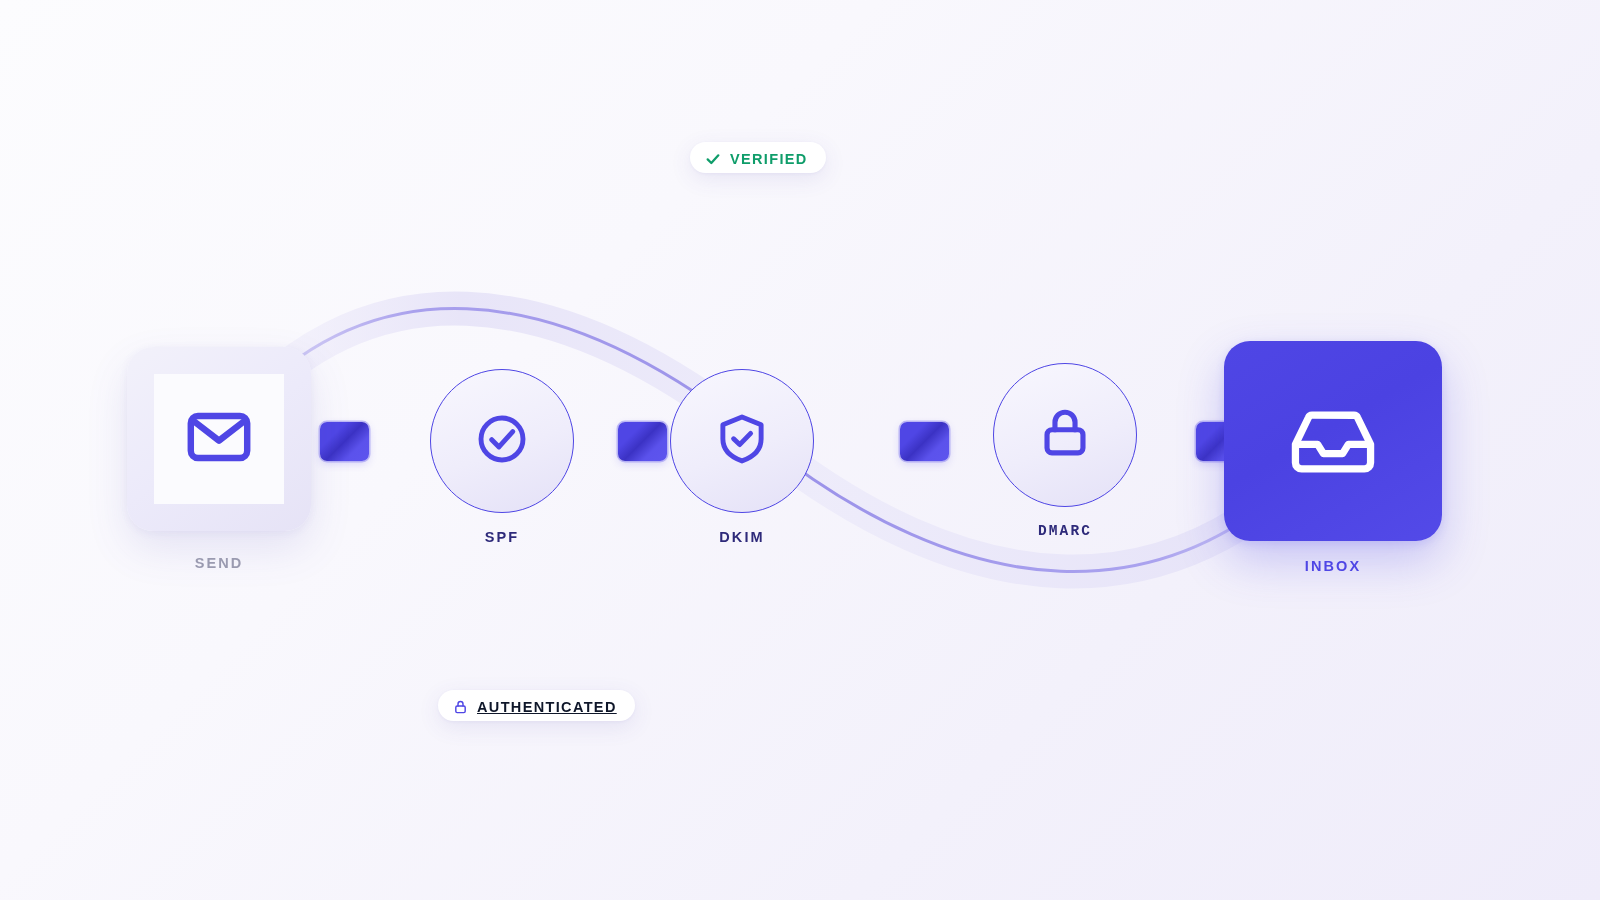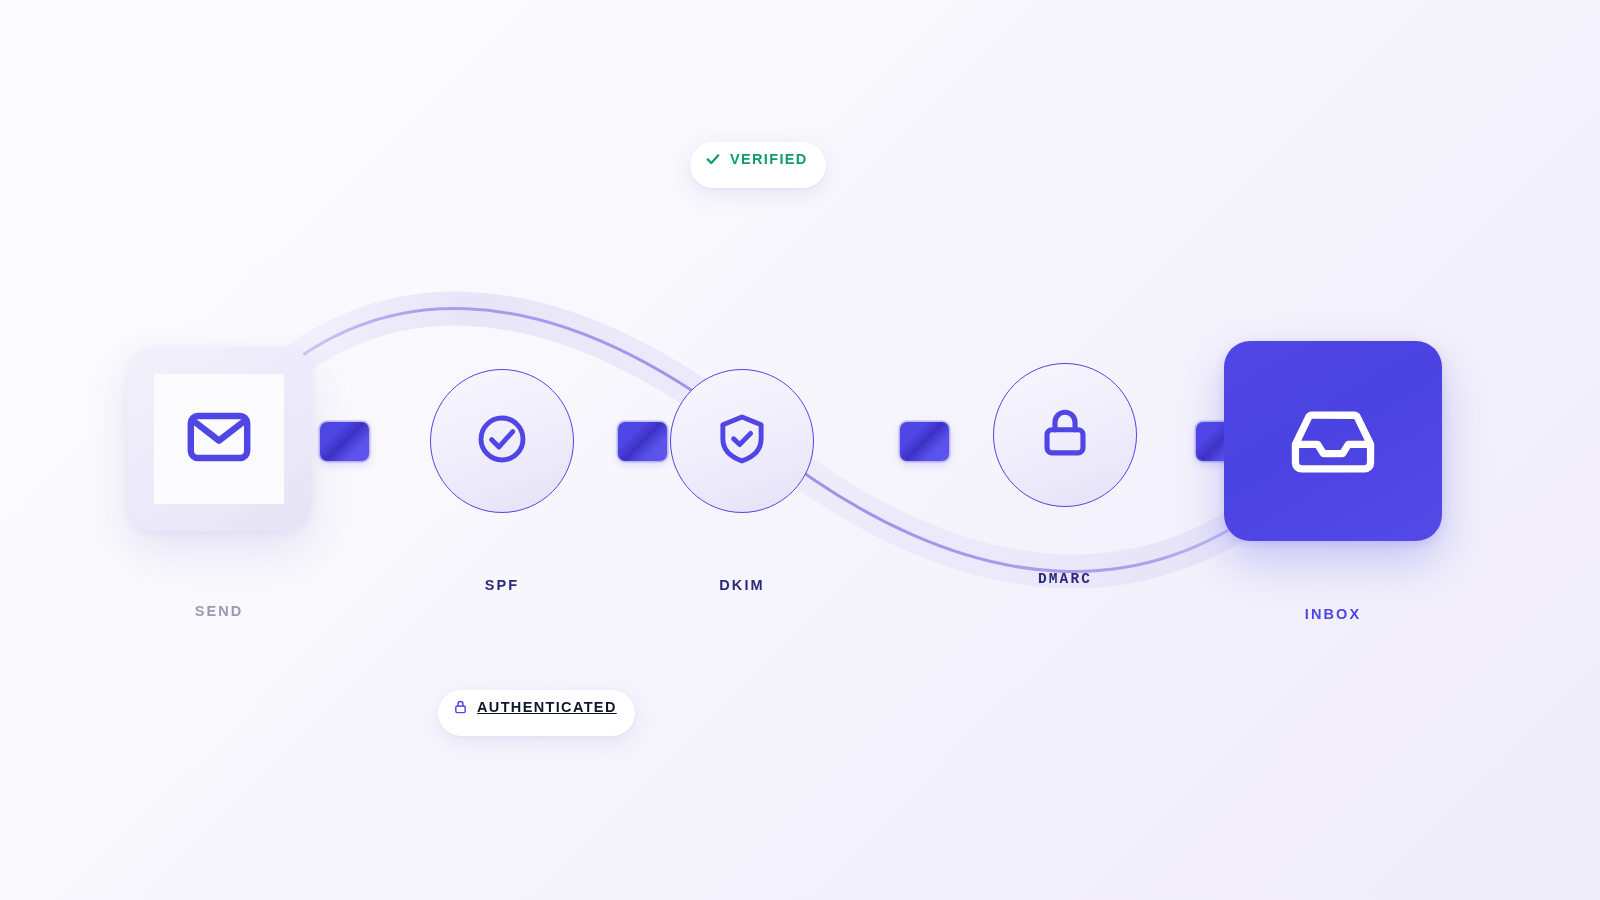--- a/index.html
+++ b/index.html
@@ -30,21 +30,21 @@
     height: 900px;
     pointer-events: none;
   }
 
   
   .badge {
     position: absolute;
     display: flex;
     align-items: center;
     gap: 9px;
-    padding: 9px 18px 21px 15px;
+    padding: 9px 18px 6px 15px;
     border-radius: 999px;
     background: #ffffff;
     box-shadow: 0 6px 22px rgba(80, 70, 170, 0.10),
                 0 1px 3px rgba(80, 70, 170, 0.06);
     white-space: nowrap;
   }
   .badge .badge-label {
     font-size: 14.5px;
     font-weight: bold;
     letter-spacing: 1.35px;
@@ -65,21 +65,20 @@
     justify-content: center;
     line-height: 0;
   }
 
   
   .node {
     position: absolute;
     display: flex;
     flex-direction: column;
     align-items: center;
-    gap: 48px;
   }
 
   .node-label {
     margin-top: 16px;
     font-size: 14.5px;
     font-weight: bold;
     letter-spacing: 2.1px;
     text-align: center;
   }
 

